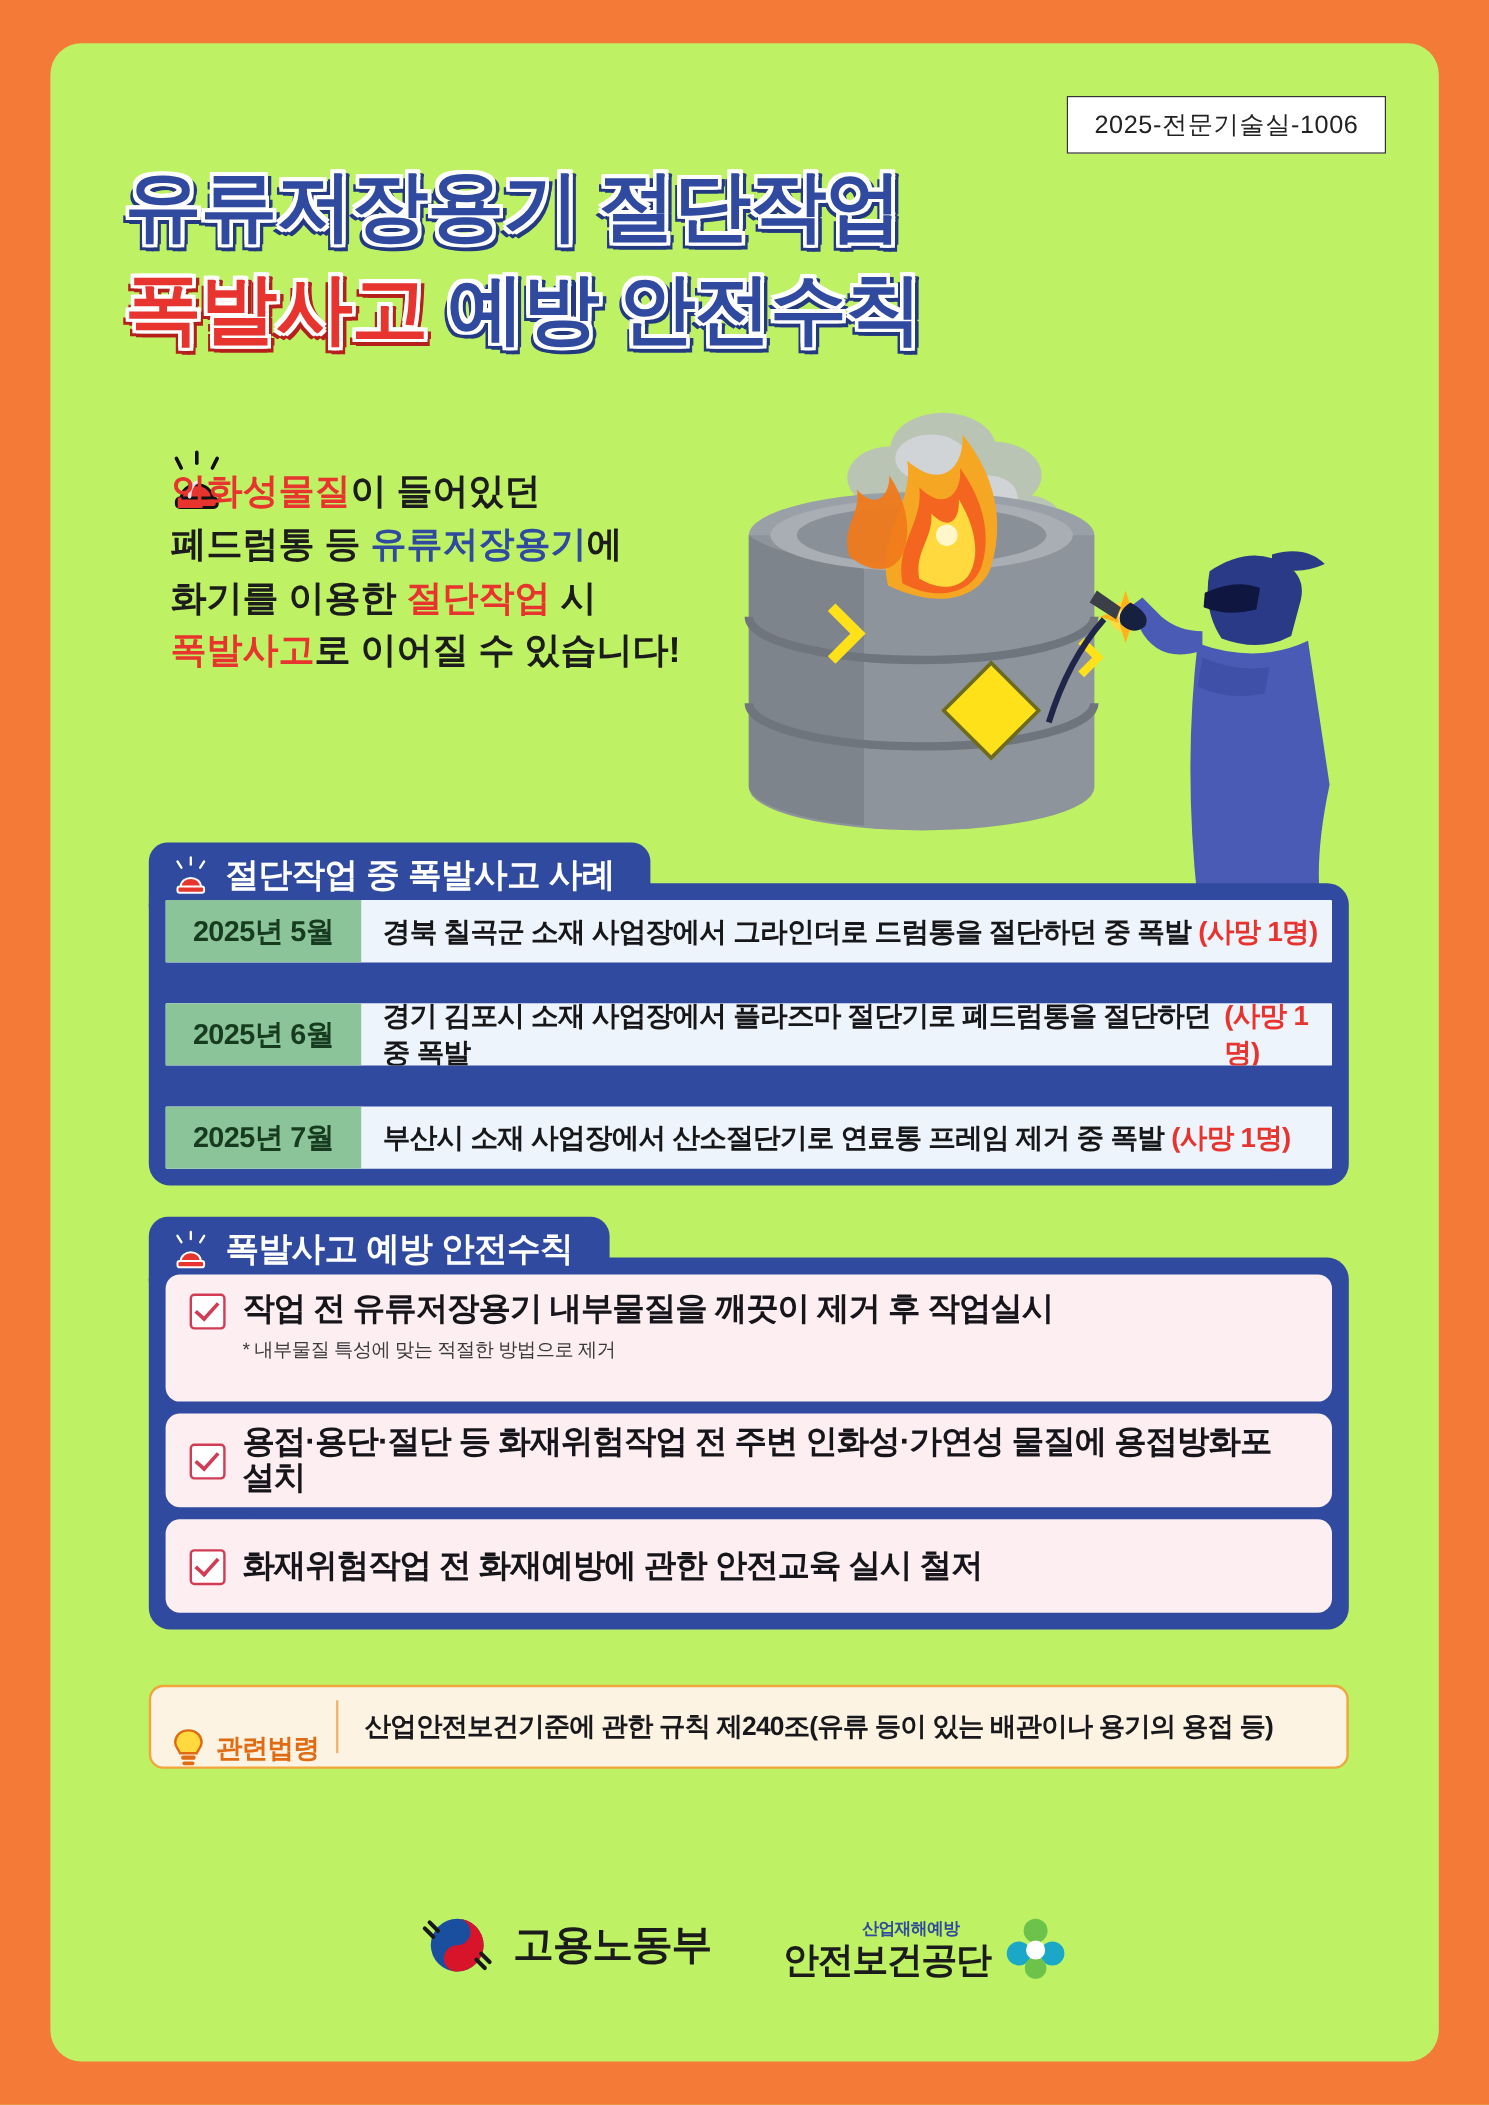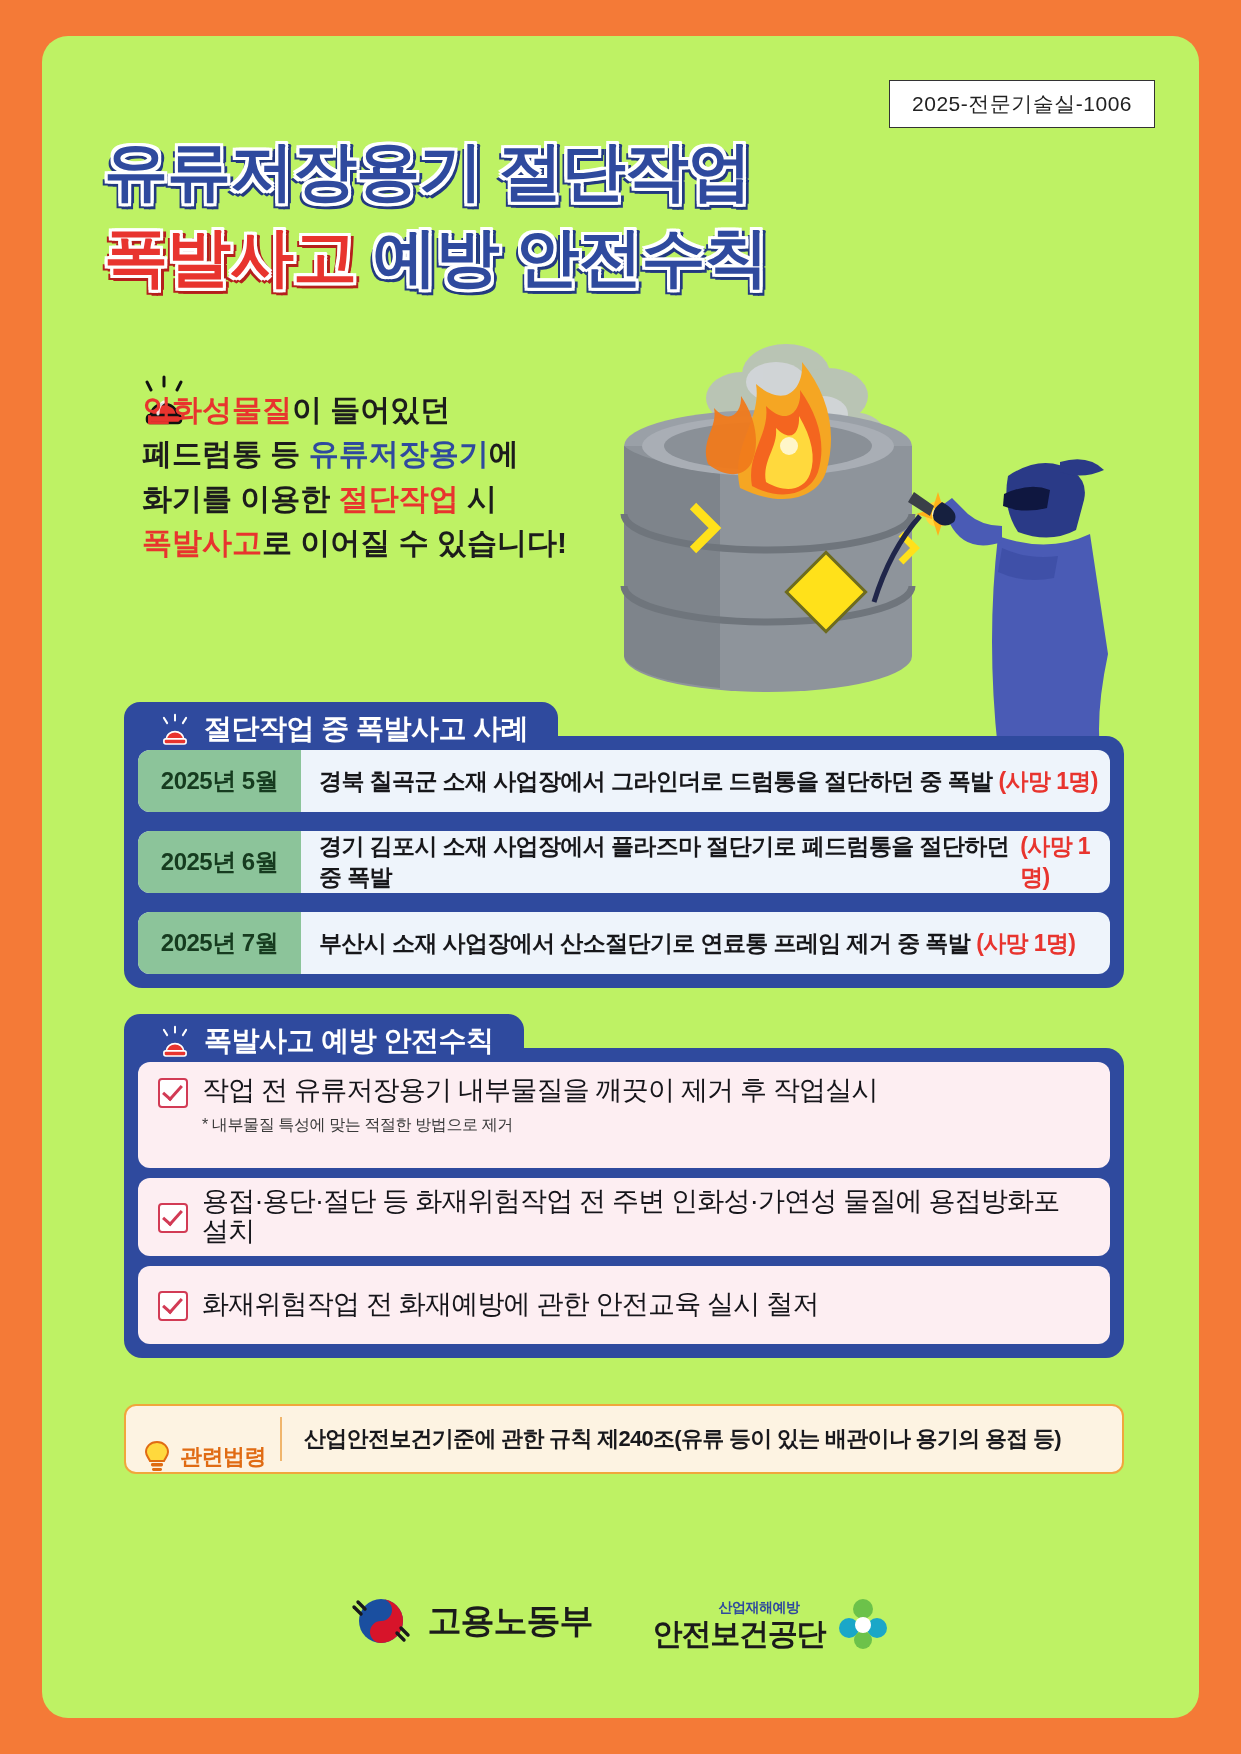--- a/index.html
+++ b/index.html
@@ -72,37 +72,37 @@
     position:absolute;
     background:#2f4a9e;
     border-radius:18px;
   }
   .sec-head{
     position:absolute;left:0;top:-34px;
     background:#2f4a9e;
     border-radius:16px 16px 0 0;
     height:54px;
     display:flex;align-items:center;
-    padding:0 30px 0 34px;
+    padding:0 30px 0 18px;
     box-sizing:border-box;
   }
   .sec-head .siren{width:34px;height:34px;margin-right:12px;}
   .sec-title{color:#fff;font-size:28px;font-weight:bold;letter-spacing:-.5px;}
   .sec-body{
     position:absolute;left:14px;right:14px;top:14px;bottom:14px;
     display:flex;flex-direction:column;justify-content:space-between;
   }
 
   
   #sec-cases{left:82px;top:700px;width:1000px;height:252px;}
   .case-row{
     display:flex;align-items:stretch;
     background:#eef4fb;
-    border-radius:12px;
-    height:62px;
+    border-radius:1px;
+    height:52px;
     overflow:hidden;
   }
   .case-date{
     background:#8cc49a;
     color:#163b1f;
     font-size:24px;font-weight:bold;
     display:flex;align-items:center;justify-content:center;
     width:163px;flex:none;
     letter-spacing:-.5px;
   }
@@ -126,21 +126,21 @@
   .rule-row.short{height:78px;}
   .check{
     width:26px;height:26px;border:2.5px solid #d23b55;border-radius:4px;
     margin-right:14px;flex:none;position:relative;background:#fff;
     margin-top:2px;
   }
   .check:after{
     content:"";position:absolute;left:7px;top:1px;width:8px;height:16px;
     border:solid #d23b55;border-width:0 3px 3px 0;transform:rotate(42deg);
   }
-  .rule-main{font-size:27px;font-weight:normal;color:#15151a;letter-spacing:-.8px;line-height:1.1;}
+  .rule-main{font-size:27px;font-weight:bold;color:#15151a;letter-spacing:-.8px;line-height:1.1;}
   .rule-sub{font-size:16px;color:#3a3a3a;margin-top:9px;letter-spacing:-.4px;font-weight:normal;}
 
   
   .lawbar{
     position:absolute;left:82px;top:1368px;width:1000px;height:70px;
     background:#fdf3e2;border:2px solid #f0a63c;border-radius:12px;
     display:flex;align-items:center;box-sizing:border-box;
   }
   .law-tag{
     display:flex;align-items:flex-end;

